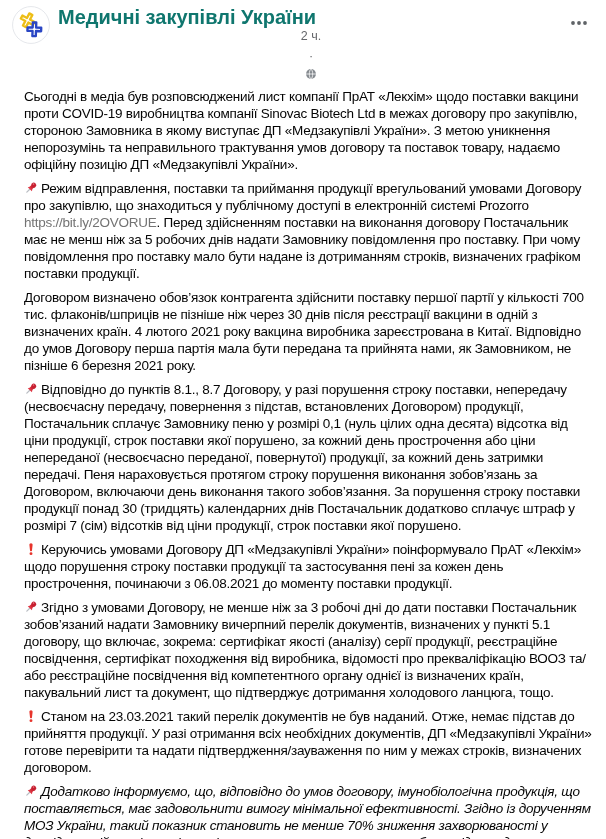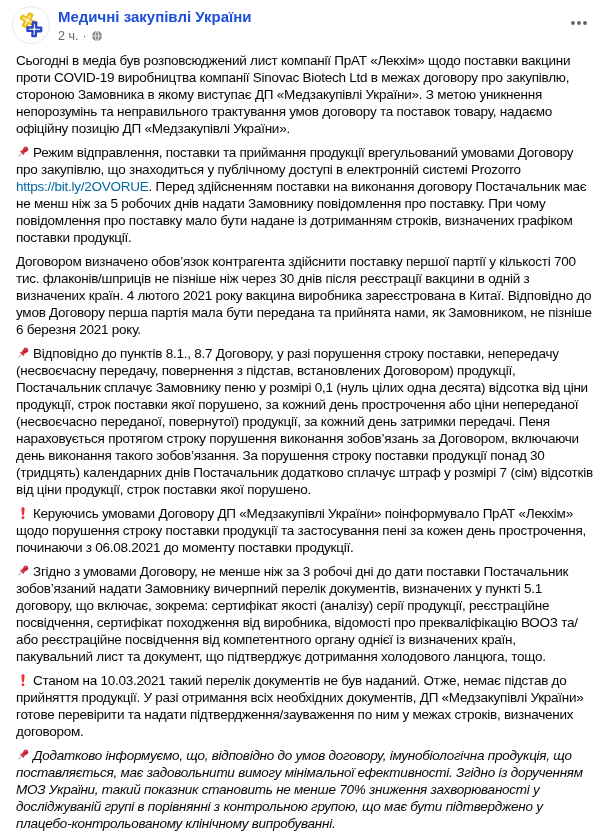--- a/index.html
+++ b/index.html
@@ -5,31 +5,31 @@
   html,body{margin:0;padding:0;}
   body{
     width:606px;height:839px;background:#ffffff;overflow:hidden;
     font-family:"Liberation Sans",sans-serif;color:#050505;
   }
   .post{padding:6px 12px 4px 12px;}
   .post-header{display:flex;align-items:flex-start;margin-bottom:8px;}
   .avatar{width:38px;height:38px;flex:0 0 auto;margin-right:8px;cursor:pointer;}
   .avatar svg{display:block;}
   .header-text{flex:1 1 auto;padding-top:1px;}
-  .page-name{font-weight:bold;font-size:15px;line-height:20px;color:#1d4ed8;cursor:pointer;}
-  .meta{display:flex;align-items:center;gap:4px;color:#65676b;font-size:12.5px;line-height:16px;margin-top:1px;}
+  .page-name{font-weight:bold;font-size:20px;line-height:20px;color:#0f766e;cursor:pointer;}
+  .meta{display:flex;align-items:center;gap:4px;color:#65676b;font-size:12.5px;line-height:16px;margin-top:1px;flex-direction:column;}
   .meta .dot-sep{color:#65676b;}
   .meta .globe{display:inline-flex;}
   .menu-btn{width:30px;height:30px;margin-top:2px;border-radius:50%;display:flex;align-items:center;justify-content:center;cursor:pointer;}
   .post-body{font-size:13.5px;line-height:17px;letter-spacing:-0.25px;color:#050505;}
-  .para{margin:0 0 7px 4px;}
+  .para{margin:0 0 7px 12px;}
   .para:last-child{margin-bottom:0;font-style:italic;}
   .bullet-icon{display:inline-block;margin-right:3px;}
   .bullet-icon svg{width:14px;height:14px;vertical-align:-2px;}
-  .post-link{color:#0369a1;text-decoration:none;cursor:pointer;}
+  .post-link{color:#737373;text-decoration:none;cursor:pointer;}
 </style>
 </head>
 <body>
 
 <div class="post">
   <div class="post-header">
     <div class="avatar">
       <svg width="38" height="38" viewBox="0 0 40 40">
         <circle cx="20" cy="20" r="19.4" fill="#ffffff" stroke="#e4e6ea" stroke-width="1"></circle>
         <g fill="none" stroke-linejoin="round" stroke-linecap="round" stroke-width="2.5">
@@ -90,21 +90,21 @@
               <line x1="9" y1="10.8" x2="9" y2="16.6" stroke="#b9bdc3" stroke-width="1.6" stroke-linecap="round"></line>
               <path d="M6.5 9 L11.5 9 L12.7 11.2 L5.3 11.2 Z" fill="#e03b47"></path>
               <rect x="6.8" y="6.4" width="4.4" height="3.2" fill="#d42a38"></rect>
               <circle cx="9" cy="4.1" r="3.3" fill="#c61f30"></circle>
               <circle cx="7.7" cy="3" r="1" fill="#ea7a84"></circle>
             </g>
           </svg></span><span>Згідно з умовами Договору, не менше ніж за 3 робочі дні до дати поставки Постачальник зобов’язаний надати Замовнику вичерпний перелік документів, визначених у пункті 5.1 договору, що включає, зокрема: сертифікат якості (аналізу) серії продукції, реєстраційне посвідчення, сертифікат походження від виробника, відомості про прекваліфікацію ВООЗ та/або реєстраційне посвідчення від компетентного органу однієї із визначених країн, пакувальний лист та документ, що підтверджує дотримання холодового ланцюга, тощо.</span></p>
       <p class="para"><span class="bullet-icon"><svg viewBox="0 0 16 16">
             <path d="M8 1.4 C9.15 1.4 9.95 2.25 9.82 3.4 L9.15 9.3 C9.08 10.05 8.8 10.6 8 10.6 C7.2 10.6 6.92 10.05 6.85 9.3 L6.18 3.4 C6.05 2.25 6.85 1.4 8 1.4 Z" fill="#e7342c"></path>
             <circle cx="8" cy="13.3" r="1.65" fill="#e7342c"></circle>
-          </svg></span><span>Станом на 10.03.2021 такий перелік документів не був наданий. Отже, немає підстав до прийняття продукції. У разі отримання всіх необхідних документів, ДП «Медзакупівлі України» готове перевірити та надати підтвердження/зауваження по ним у межах строків, визначених договором.</span></p>
+          </svg></span><span>Станом на 23.03.2021 такий перелік документів не був наданий. Отже, немає підстав до прийняття продукції. У разі отримання всіх необхідних документів, ДП «Медзакупівлі України» готове перевірити та надати підтвердження/зауваження по ним у межах строків, визначених договором.</span></p>
       <p class="para"><span class="bullet-icon"><svg viewBox="0 0 18 18">
             <g transform="rotate(45 9 9)">
               <line x1="9" y1="10.8" x2="9" y2="16.6" stroke="#b9bdc3" stroke-width="1.6" stroke-linecap="round"></line>
               <path d="M6.5 9 L11.5 9 L12.7 11.2 L5.3 11.2 Z" fill="#e03b47"></path>
               <rect x="6.8" y="6.4" width="4.4" height="3.2" fill="#d42a38"></rect>
               <circle cx="9" cy="4.1" r="3.3" fill="#c61f30"></circle>
               <circle cx="7.7" cy="3" r="1" fill="#ea7a84"></circle>
             </g>
           </svg></span><span>Додатково інформуємо, що, відповідно до умов договору, імунобіологічна продукція, що поставляється, має задовольнити вимогу мінімальної ефективності. Згідно із дорученням МОЗ України, такий показник становить не менше 70% зниження захворюваності у досліджуваній групі в порівнянні з контрольною групою, що має бути підтверджено у плацебо-контрольованому клінічному випробуванні.</span></p>
     </div>

